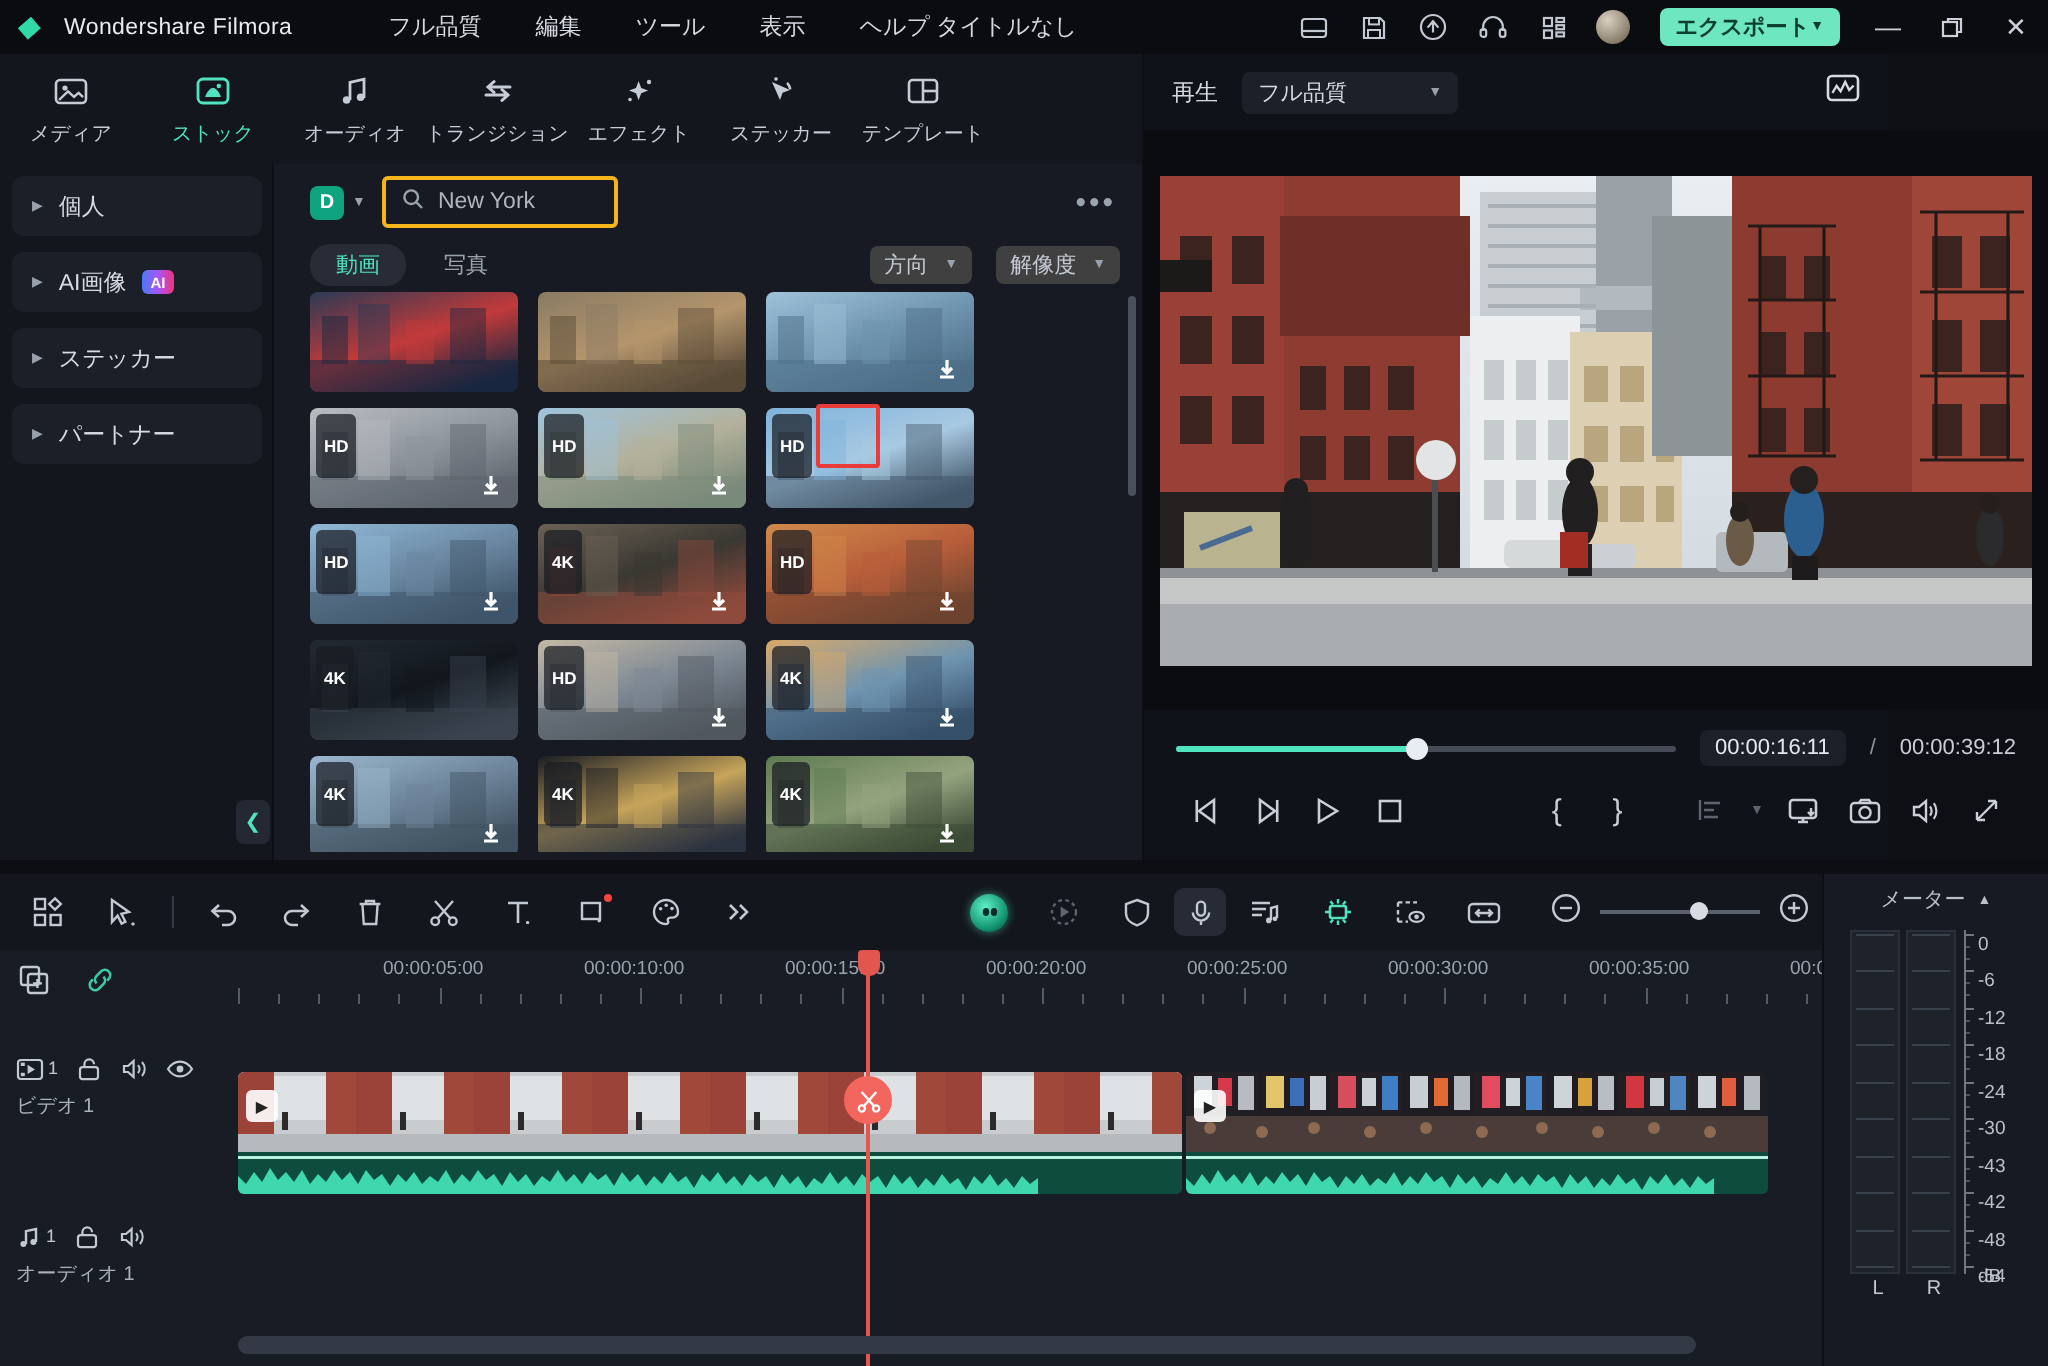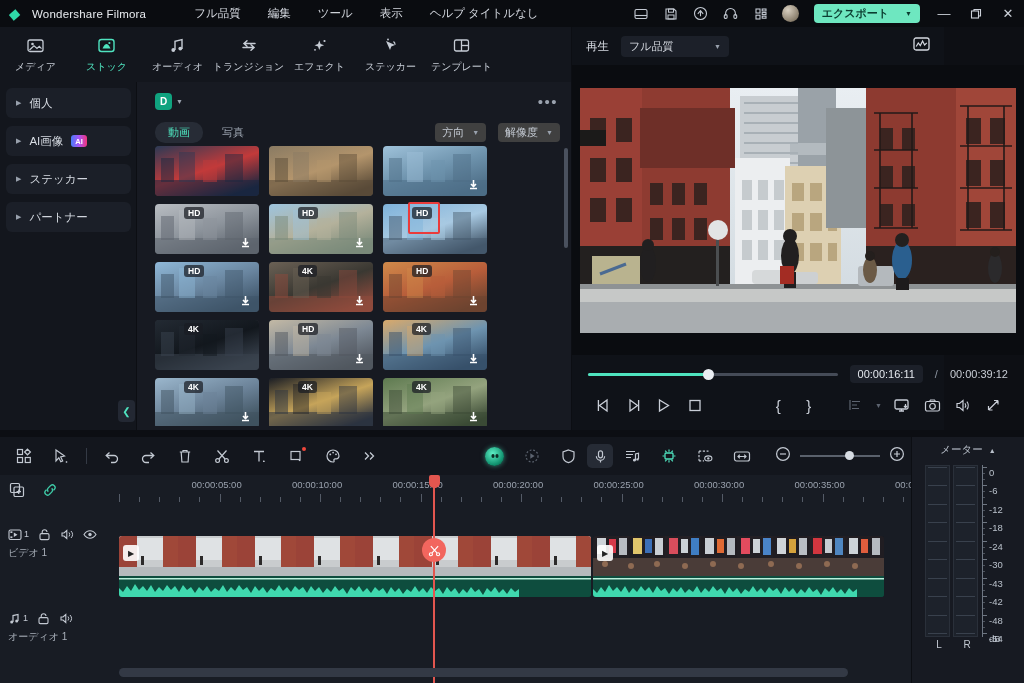--- a/index.html
+++ b/index.html
@@ -23,21 +23,21 @@
   .menu { display: flex; margin-left: 48px; gap: 27px; }
   .menu-item { font-size: 11.5px; color: #d5d9e0; cursor: default; }
   .doc-title { position: absolute; left: 468px; font-size: 11.5px; color: #d5d9e0; }
   .tb-right { position: absolute; right: 0; top: 0; height: 27px; display: flex; align-items: center; }
   .tb-ico { width: 30px; height: 27px; display: flex; align-items: center; justify-content: center;
             color: #c3c9d2; }
   .avatar { width: 17px; height: 17px; border-radius: 50%;
             background: radial-gradient(circle at 35% 30%, #d8cfc0, #8a7f6d 70%, #554e42); }
   .export-btn {
     height: 19px; background: #6ee7c0; color: #0b3d30; border-radius: 4px;
-    font-size: 11px; display: flex; align-items: center; gap: 16px;
+    font-size: 11px; display: flex; align-items: center; gap: 0;
     padding: 0 8px; margin: 0 8px; font-weight: bold; cursor: pointer;
   }
   .win-ico { width: 32px; height: 27px; display: flex; align-items: center; justify-content: center;
              color: #ccd1d9; font-size: 13px; }
 
   
   .ribbon {
     position: absolute; top: 27px; left: 0; width: 572px; height: 55px;
     background: #13161d; display: flex; align-items: center;
   }
@@ -106,21 +106,21 @@
   .drop .cv { font-size: 7px; color: #99a1ad; }
 
   .grid-wrap { position: relative; height: 282px; padding: 2px 12px 0 18px; overflow: hidden; }
   .grid { display: grid; grid-template-columns: repeat(3, 104px); gap: 8px 10px; }
   .cell {
     position: relative; height: 50px; border-radius: 4px; overflow: hidden; cursor: pointer;
     background: #2a2f38;
   }
   .badge {
     position: absolute; top: 3px; left: 3px; font-size: 8.5px; color: #fff;
-    background: rgba(25,28,34,.72); border-radius: 3px; padding: 1px 4px; font-weight: bold; margin-left: 26px;
+    background: rgba(25,28,34,.72); border-radius: 3px; padding: 11px 4px; font-weight: bold;
   }
   .dl {
     position: absolute; right: 6px; bottom: 4px; width: 15px; height: 15px;
     display: flex; align-items: center; justify-content: center; color: #fff; font-size: 11px;
     text-shadow: 0 0 3px rgba(0,0,0,.9);
   }
   .dl-ring { position: absolute; right: 19px; bottom: 17px; width: 32px; height: 32px;
              border: 2px solid #ea3b3b; border-radius: 2px; }
   .scrollbar-v {
     position: absolute; right: 4px; top: 4px; width: 4px; height: 100px;
@@ -404,20 +404,29 @@
     </div>
   </div>
   <div class="collapse-btn">
     <span>❮</span>
   </div>
 
   <div class="browser">
     <div class="search-row">
       <div class="prov-chip">D</div>
       <span class="prov-caret">▼</span>
+      <div class="search-box">
+        <span>
+          <svg width="11" height="11" viewBox="0 0 11 11">
+              <circle cx="4.6" cy="4.6" r="3.4" fill="none" stroke="currentColor" stroke-width="1.2"></circle>
+              <line x1="7.1" y1="7.1" x2="10" y2="10" stroke="currentColor" stroke-width="1.2"></line>
+            </svg>
+        </span>
+        <span class="search-val">New York</span>
+      </div>
       <span class="dots">•••</span>
     </div>
 
     <div class="filter-row">
       <span class="seg active">動画</span>
       <span class="seg">写真</span>
       <div class="drop">
         <span>方向</span>
         <span class="cv">▼</span>
       </div>

